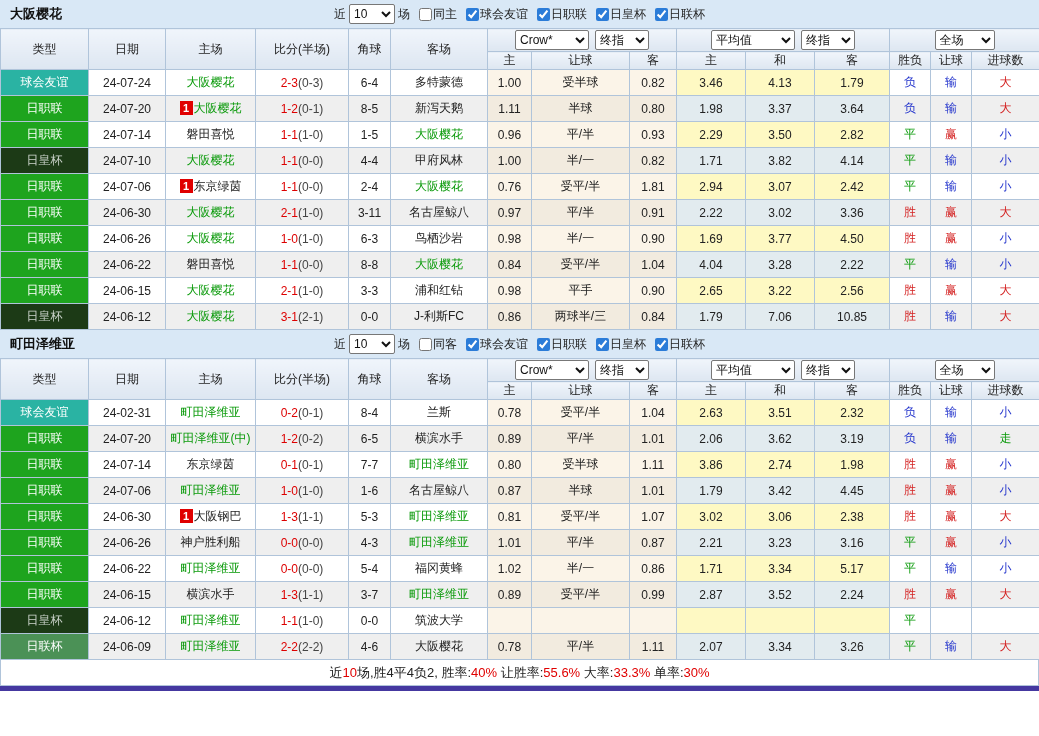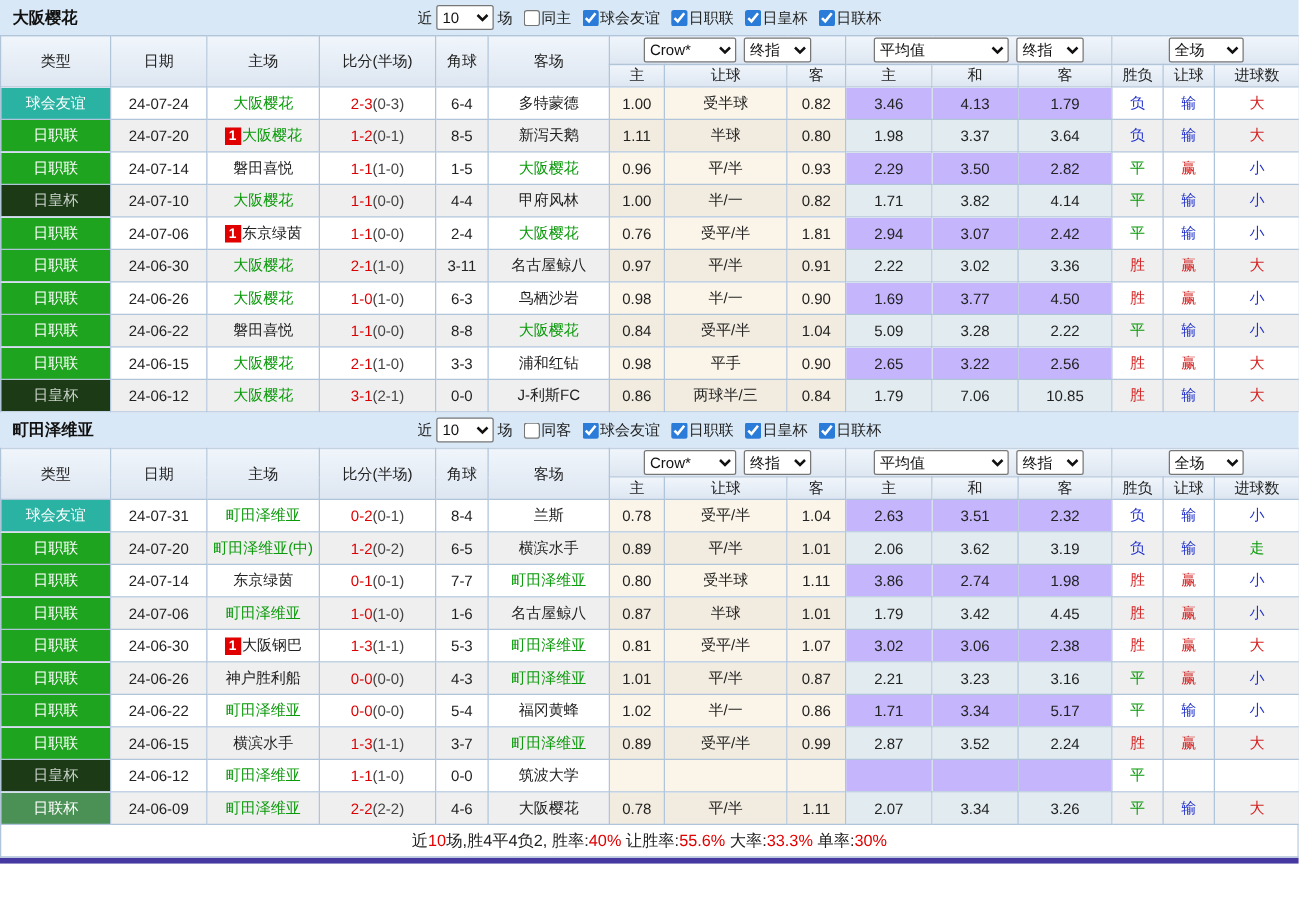--- a/index.html
+++ b/index.html
@@ -22,26 +22,26 @@
   .sel-count{width:46px}
   input[type=checkbox]{width:13px;height:13px;accent-color:#2b7cd8;margin:0 1px 0 6px;cursor:pointer}
   .chk{display:inline-flex;align-items:center;cursor:pointer}
   
   table.grid{border-collapse:collapse;table-layout:fixed;width:1039px}
   .grid th,.grid td{border:1px solid #b0c4da;overflow:hidden;white-space:nowrap;text-align:center;font-weight:normal;padding:0}
   thead th{background:linear-gradient(#f0f5fb,#dde6f1);font-size:12px;color:#222}
   .hrow1 th{height:23px}
   .hrow2 th{height:16px}
   .hdrop select{margin:0 3px}
-  .sel-crow{width:74px}.sel-fin{width:54px}.sel-avg{width:108px}.sel-full{width:60px}
+  .sel-crow{width:74px}.sel-fin{width:54px}.sel-avg{width:84px}.sel-full{width:60px}
   tbody td{height:26px;font-size:12px;background:#fff}
   tr.row:nth-child(even) td{background:#efefef}
   td.crow{background:#fbf4e8}
   tr.row:nth-child(even) td.crow{background:#f2ebdf}
-  td.avg{background:#c4b5fd}
+  td.avg{background:#fef9c3}
   tr.row:nth-child(even) td.avg{background:#e2ebef}
   td.c-type{color:#fff;font-size:12px}
   td.friendly{background:#2ab3a3 !important}
   td.jl{background:#1ea41e !important}
   td.ec{background:#1c3a16 !important;color:#ccd4cc}
   td.lc{background:#4b9156 !important}
   .tg{color:#0a9a0a}
   .tk{color:#222}
   .sc{color:#dd0000}
   .hf{color:#444}
@@ -254,21 +254,21 @@
         <tr class="row">
           <td class="c-type jl">日职联</td>
           <td class="c-date">24-06-22</td>
           <td class="c-team"><span class="tk">磐田喜悦</span></td>
           <td class="c-score"><span class="sc">1-1</span><span class="hf">(0-0)</span></td>
           <td class="c-corner">8-8</td>
           <td class="c-team"><span class="tg">大阪樱花</span></td>
           <td class="c-num crow">0.84</td>
           <td class="c-num crow">受平/半</td>
           <td class="c-num crow">1.04</td>
-          <td class="c-num avg">5.09</td>
+          <td class="c-num avg">4.04</td>
           <td class="c-num avg">3.28</td>
           <td class="c-num avg">2.22</td>
           <td class="c-res"><span style="color: rgb(10, 154, 10);">平</span></td>
           <td class="c-res"><span style="color: rgb(34, 51, 204);">输</span></td>
           <td class="c-res"><span style="color: rgb(34, 51, 204);">小</span></td>
         </tr>
         <tr class="row">
           <td class="c-type jl">日职联</td>
           <td class="c-date">24-06-15</td>
           <td class="c-team"><span class="tg">大阪樱花</span></td>
@@ -377,21 +377,21 @@
         <th>和</th>
         <th>客</th>
         <th>胜负</th>
         <th>让球</th>
         <th>进球数</th>
       </tr>
     </thead>
     <tbody id="rows-1">
         <tr class="row">
           <td class="c-type friendly">球会友谊</td>
-          <td class="c-date">24-07-31</td>
+          <td class="c-date">24-02-31</td>
           <td class="c-team"><span class="tg">町田泽维亚</span></td>
           <td class="c-score"><span class="sc">0-2</span><span class="hf">(0-1)</span></td>
           <td class="c-corner">8-4</td>
           <td class="c-team"><span class="tk">兰斯</span></td>
           <td class="c-num crow">0.78</td>
           <td class="c-num crow">受平/半</td>
           <td class="c-num crow">1.04</td>
           <td class="c-num avg">2.63</td>
           <td class="c-num avg">3.51</td>
           <td class="c-num avg">2.32</td>

